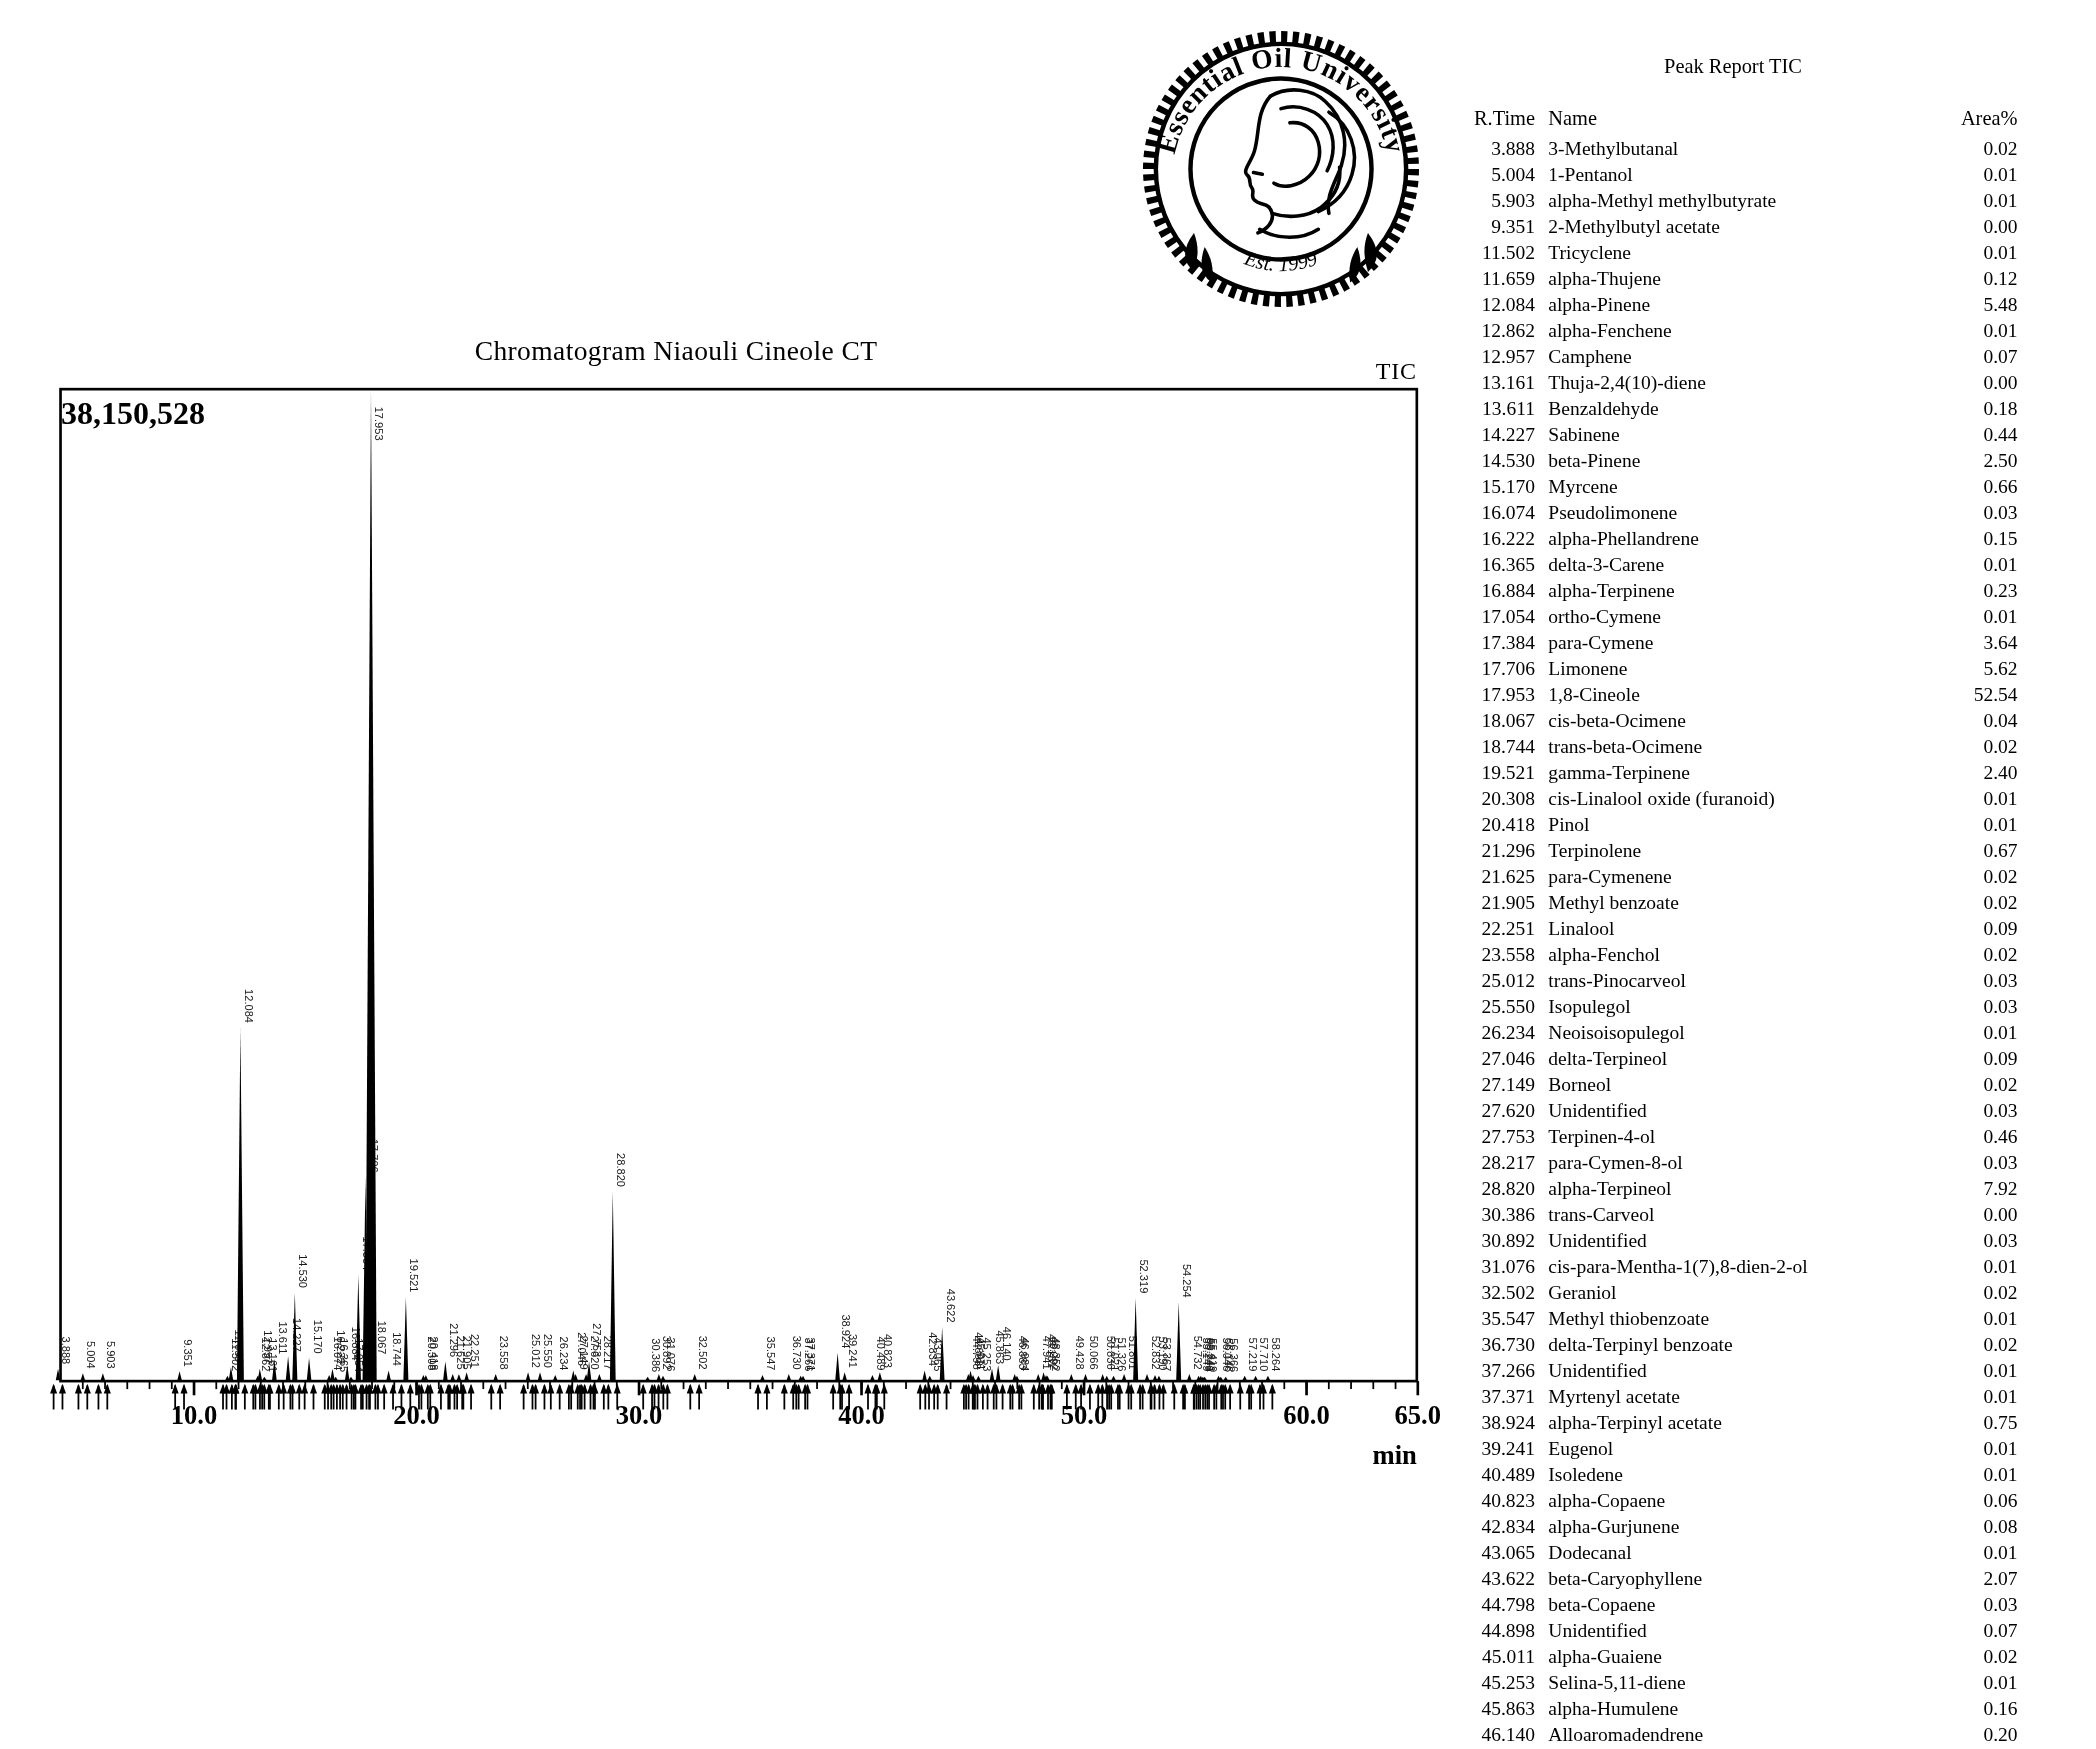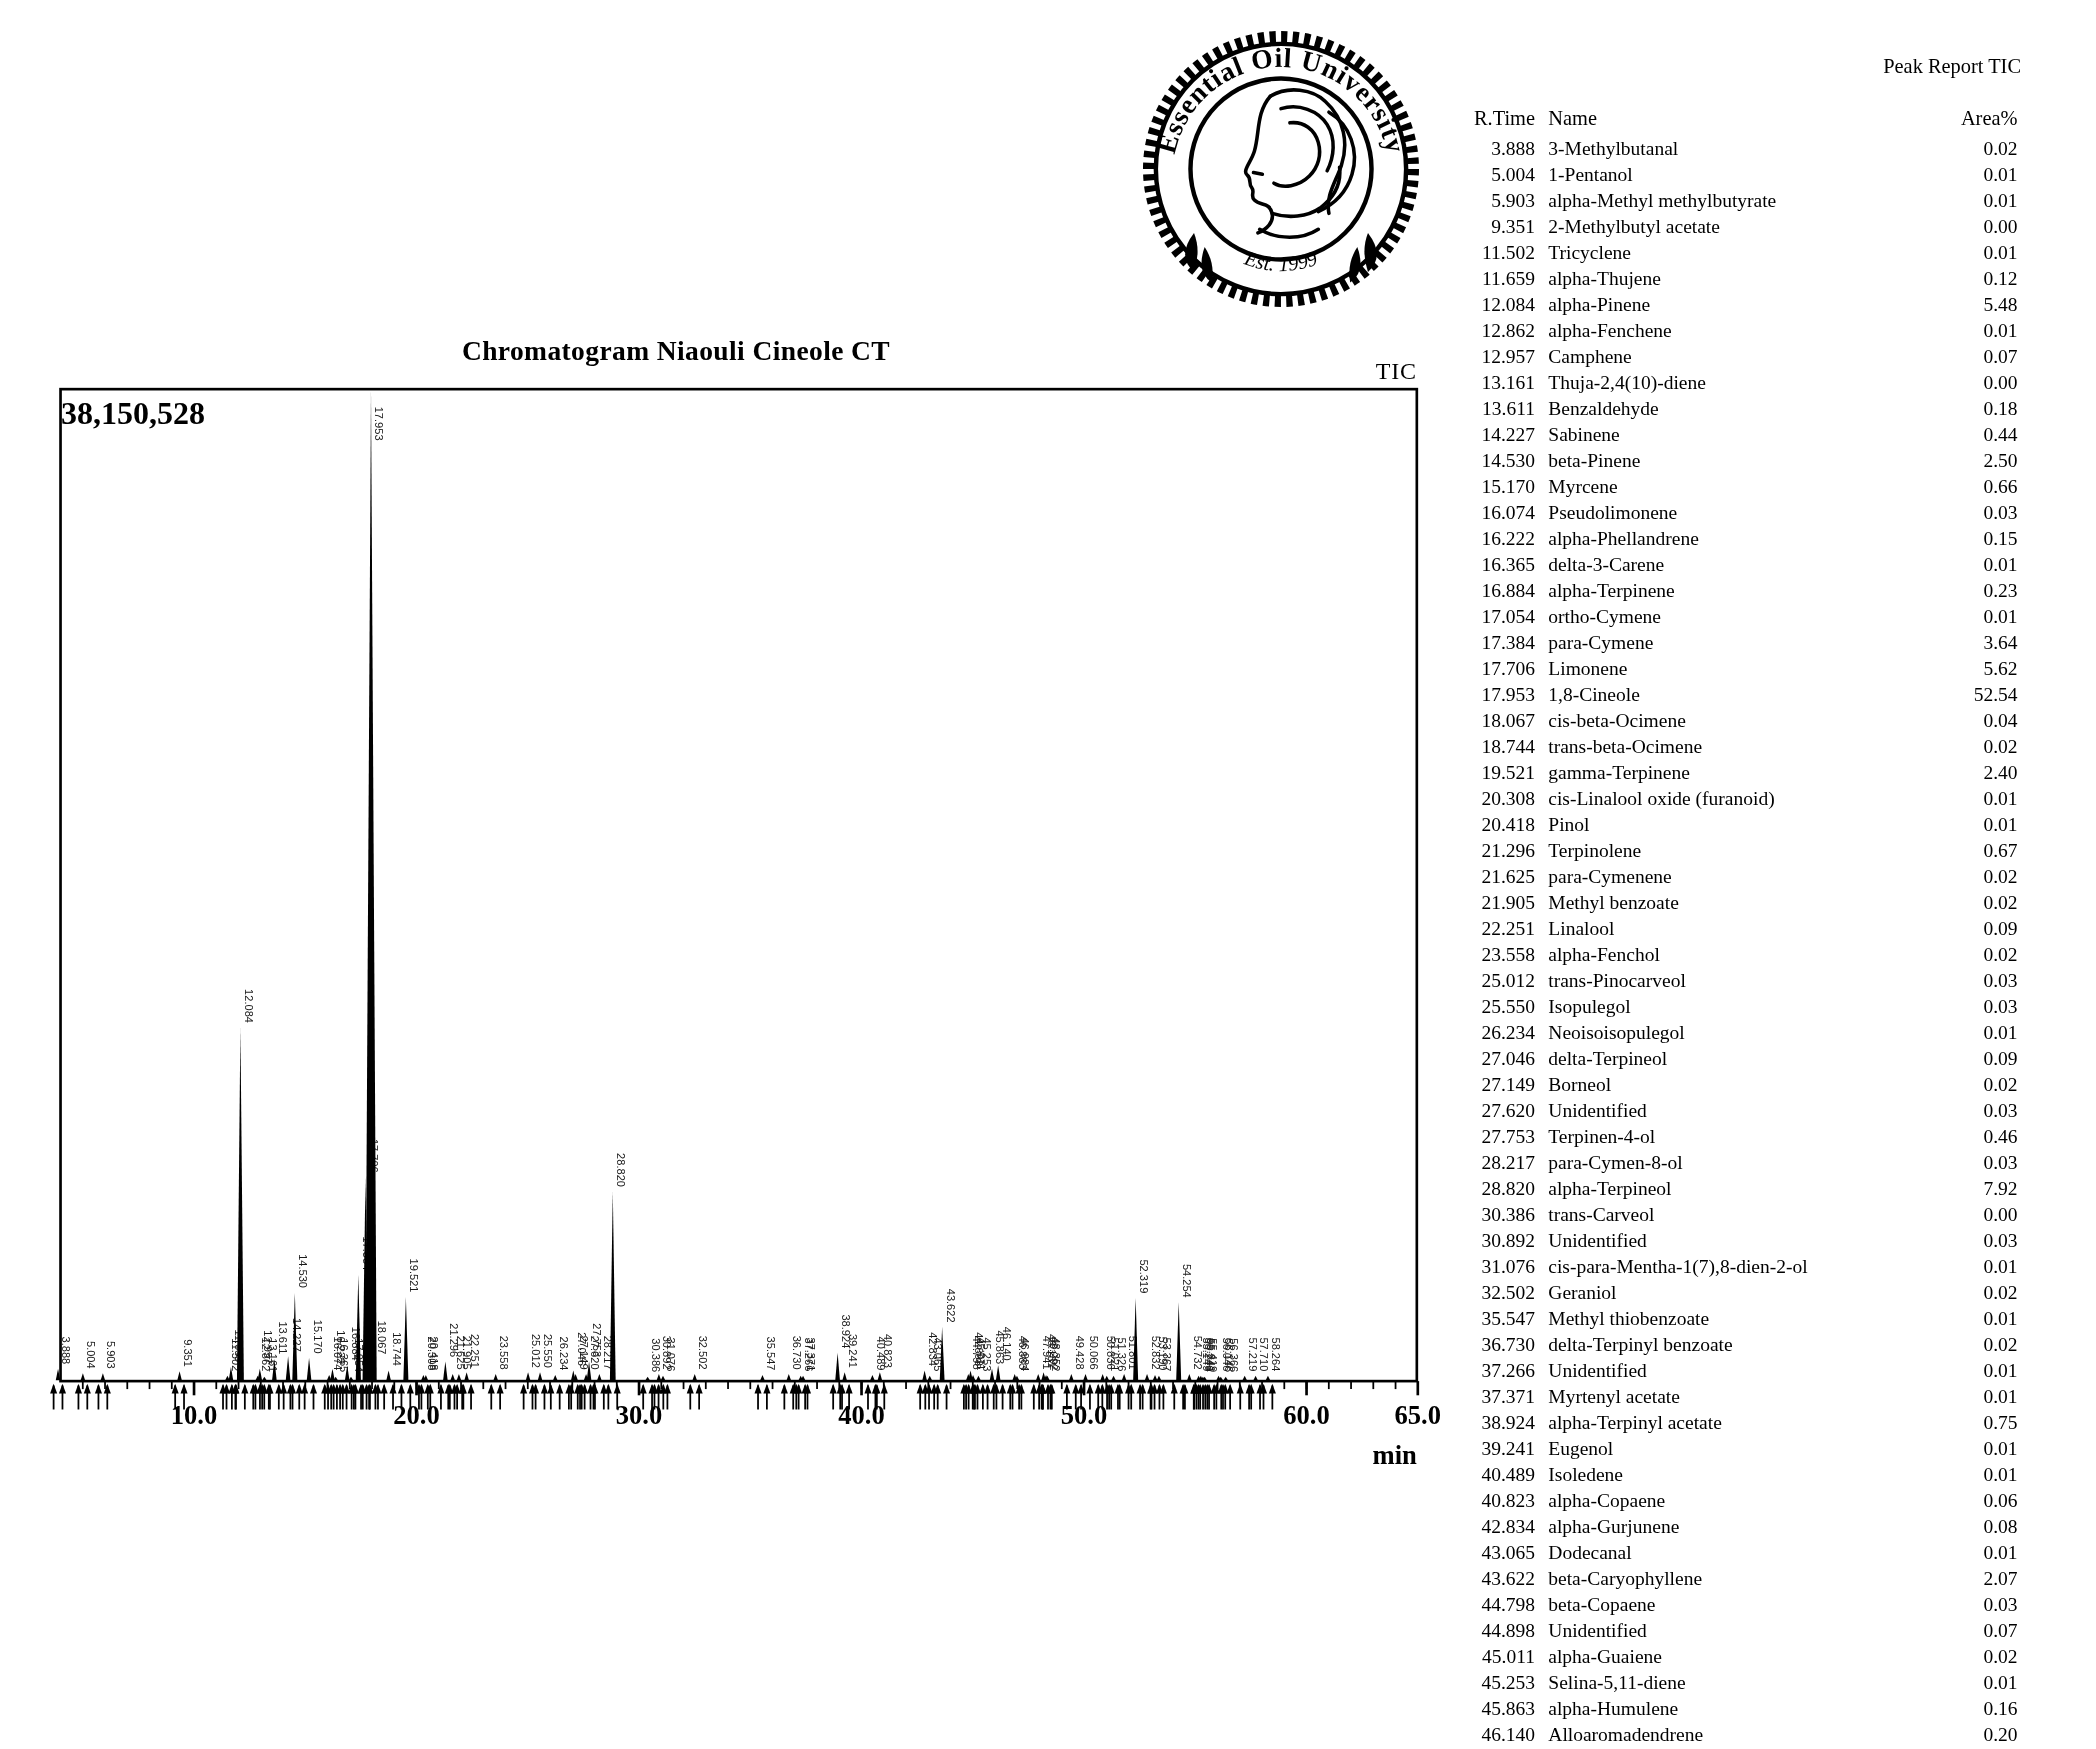--- a/index.html
+++ b/index.html
@@ -1,25 +1,25 @@
 <!DOCTYPE html>
 <html style="font-size:14px"><head>
 <meta charset="utf-8">
 <style>
   html,body{margin:0;padding:0;background:#fff;}
   body{position:relative;width:2097px;height:1749px;overflow:hidden;
        font-family:"Liberation Serif","DejaVu Serif",serif;color:#000;}
   .abs{position:absolute;}
   #chart-title{left:60px;top:335px;width:1232px;text-align:center;
-               font-size:27.5px;font-weight:bold;letter-spacing:0.4px;}
+               font-size:27.5px;font-weight:normal;letter-spacing:0.4px;}
   #ymax-label{left:61px;top:395px;font-size:32px;font-weight:bold;}
   #tic-label{left:1240px;top:358px;width:177px;text-align:right;
              font-size:24px;font-weight:normal;letter-spacing:0.9px;}
   #peak-table{left:1445px;top:55px;width:576px;}
-  #table-title{width:100%;text-align:right;font-size:20.4px;}
+  #table-title{width:100%;text-align:center;font-size:20.4px;}
   #table-header{display:flex;margin-top:29px;font-size:20.4px;}
   #rows{margin-top:6.2px;}
   .trow{display:flex;height:26px;line-height:26px;font-size:19.5px;}
   .c-rt{width:90px;text-align:right;flex:none;}
   .c-name{flex:1;padding-left:13.3px;text-align:left;}
   .c-area{width:85px;text-align:right;flex:none;padding-right:3.5px;}
   #chrom-svg{left:0;top:0;}
   #logo{left:1139px;top:26.6px;}
   svg text{font-family:"Liberation Serif","DejaVu Serif",serif;}
   .peak-label{font-family:"Liberation Sans","DejaVu Sans",sans-serif;

